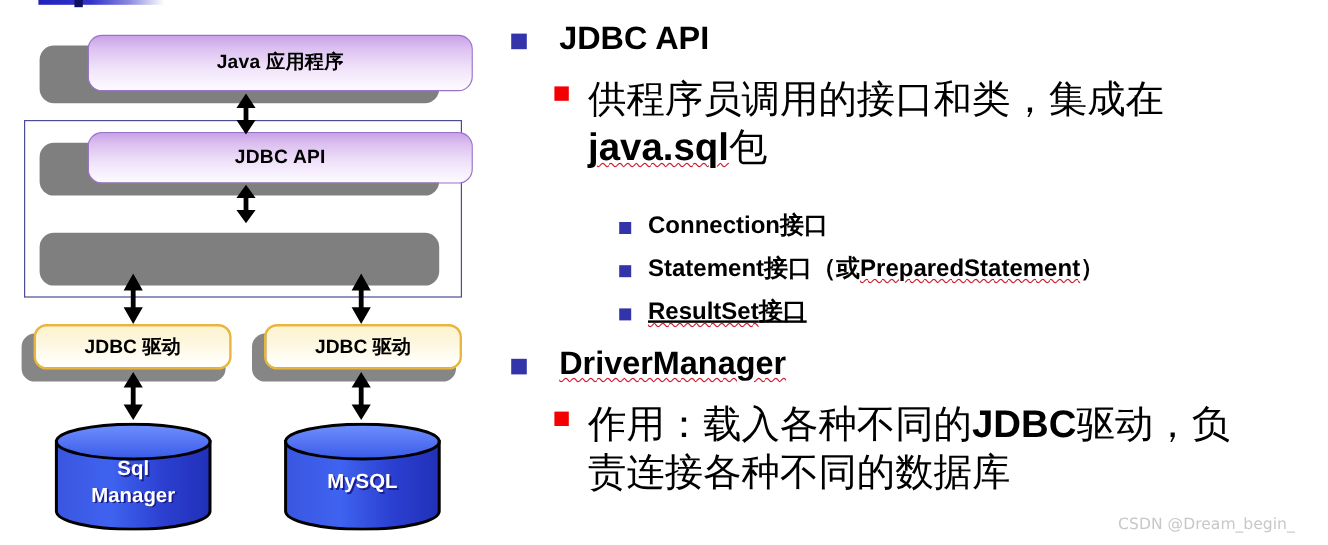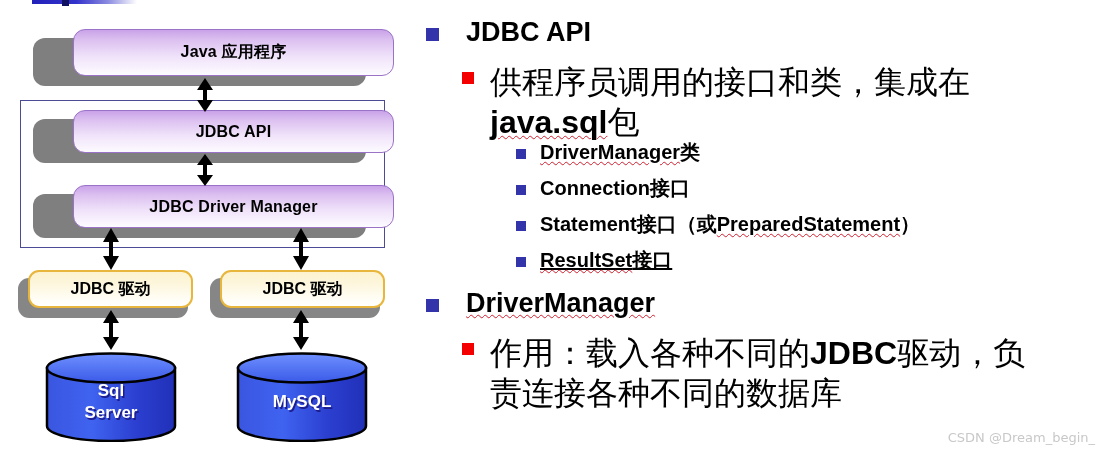--- a/index.html
+++ b/index.html
@@ -187,21 +187,21 @@
   }
   .spell {
     text-decoration: underline;
     text-decoration-color: #d02030;
     text-decoration-style: wavy;
     text-decoration-thickness: 1px;
     text-underline-offset: 2px;
   }
   .watermark {
     position: absolute;
-    right: 12px;
+    right: 28px;
     bottom: 9px;
     font-size: 13px;
     color: #c8c8c8;
     font-family: "DejaVu Sans", sans-serif;
     white-space: nowrap;
   }
 </style>
 </head>
 <body>
 
@@ -230,23 +230,20 @@
       <span>JDBC API</span>
     </div>
 
     <div class="arrow" style="left:193px; top:154px;">
       <svg width="24" height="32" viewBox="0 0 24 32">
         <polygon points="12,0 20,11 14,11 14,21 20,21 12,32 4,21 10,21 10,11 4,11" fill="#000000"></polygon>
       </svg>
     </div>
 
     <div class="pshadow" style="left:33px; top:194px; width:333px; height:44px;"></div>
-    <div class="pbox" style="left:45px; top:185px; width:321px; height:43px;">
-      <span>JDBC Driver Manager</span>
-    </div>
 
     <div class="arrow" style="left:99px; top:228px;">
       <svg width="24" height="42" viewBox="0 0 24 42">
         <polygon points="12,0 20,14 14,14 14,28 20,28 12,42 4,28 10,28 10,14 4,14" fill="#000000"></polygon>
       </svg>
     </div>
     <div class="arrow" style="left:289px; top:228px;">
       <svg width="24" height="42" viewBox="0 0 24 42">
         <polygon points="12,0 20,14 14,14 14,28 20,28 12,42 4,28 10,28 10,14 4,14" fill="#000000"></polygon>
       </svg>
@@ -284,21 +281,21 @@
           </linearGradient>
           <linearGradient id="cyltop1" x1="0" y1="0" x2="0" y2="1">
             <stop offset="0%" stop-color="#6f90ff"></stop>
             <stop offset="100%" stop-color="#3a5ae8"></stop>
           </linearGradient>
         </defs>
         <path d="M2,16 L2,74 A64,15 0 0 0 130,74 L130,16 Z" fill="url(#cylbody1)" stroke="#000000" stroke-width="2.5"></path>
         <ellipse cx="66" cy="16" rx="64" ry="14.5" fill="url(#cyltop1)" stroke="#000000" stroke-width="2.5"></ellipse>
       </svg>
       <div class="cyl-label" style="top:30px;">Sql</div>
-      <div class="cyl-label" style="top:52px;">Server</div>
+      <div class="cyl-label" style="top:52px;">Manager</div>
     </div>
 
     <div class="cyl" style="left:236px; top:352px; width:132px; height:90px;">
       <svg width="132" height="90" viewBox="0 0 132 90">
         <defs>
           <linearGradient id="cylbody2" x1="0" y1="0" x2="1" y2="0">
             <stop offset="0%" stop-color="#3a56e0"></stop>
             <stop offset="35%" stop-color="#3f63f0"></stop>
             <stop offset="70%" stop-color="#2b3fd0"></stop>
             <stop offset="100%" stop-color="#2030b8"></stop>
@@ -321,24 +318,20 @@
     <div class="bullet-row" style="left:26px; top:17px;">
       <span class="bsq l1"></span>
       <span class="txt-l1">JDBC API</span>
     </div>
 
     <div class="bullet-row" style="left:62px; top:62px;">
       <span class="bsq l2"></span>
       <span class="txt-l2"><span>供程序员调用的接口和类，集成在</span><span class="bold spell">java.sql</span><span>包</span></span>
     </div>
 
-    <div class="bullet-row" style="left:116px; top:140px;">
-      <span class="bsq l3"></span>
-      <span class="txt-l3"><span class="spell">DriverManager</span><span>类</span></span>
-    </div>
 
     <div class="bullet-row" style="left:116px; top:176px;">
       <span class="bsq l3"></span>
       <span class="txt-l3"><span>Connection</span><span>接口</span></span>
     </div>
 
     <div class="bullet-row" style="left:116px; top:212px;">
       <span class="bsq l3"></span>
       <span class="txt-l3"><span>Statement</span><span>接口（或</span><span class="spell">PreparedStatement</span><span>）</span></span>
     </div>

